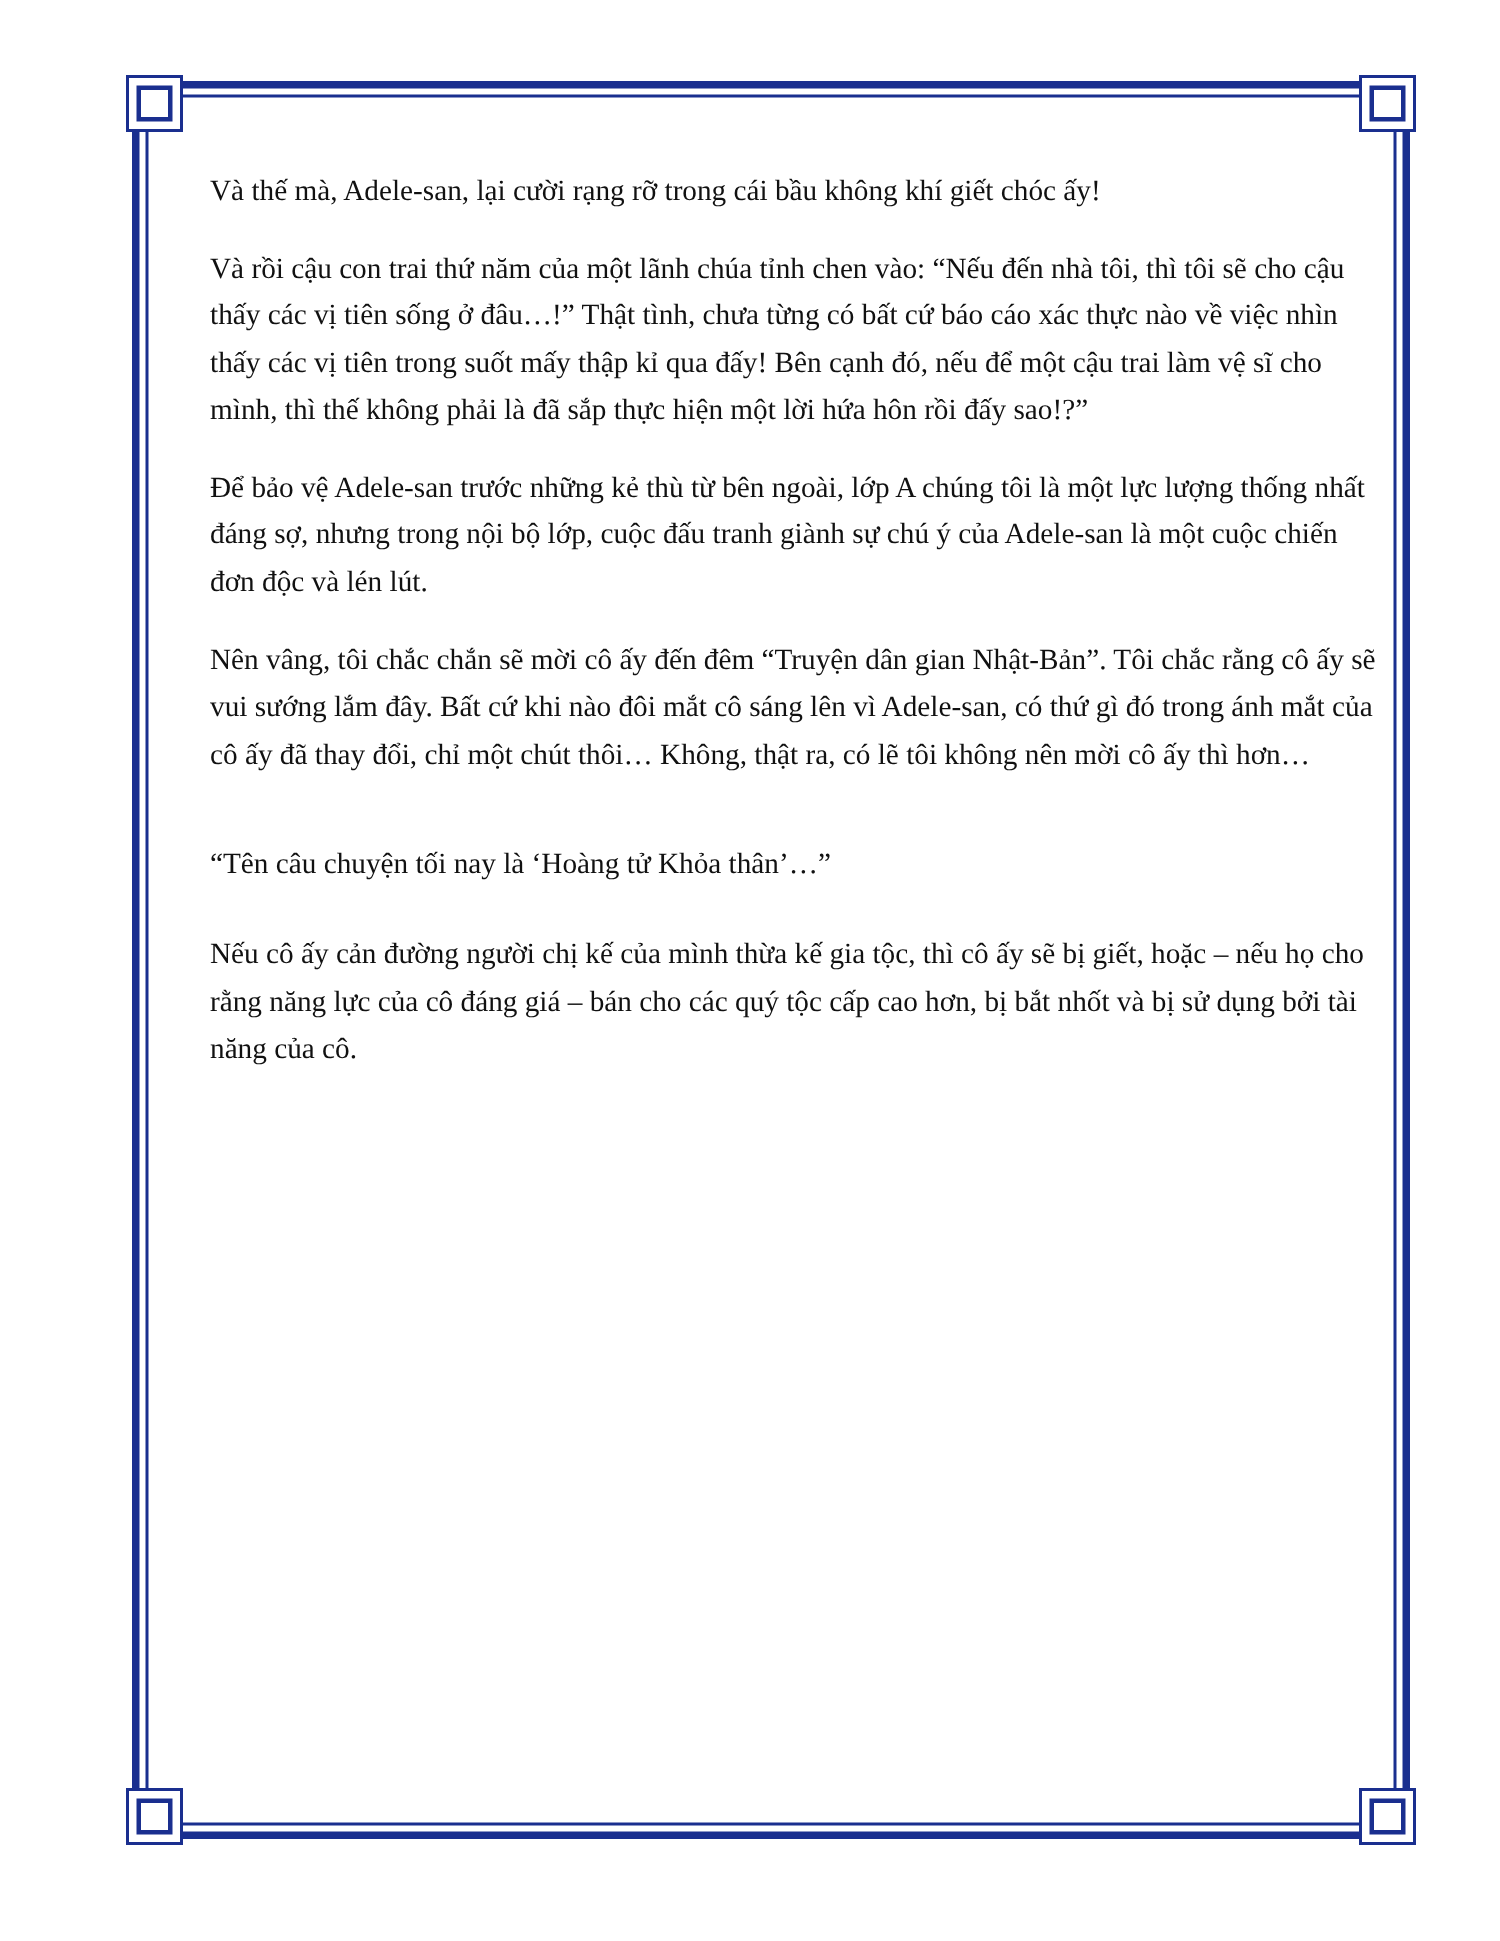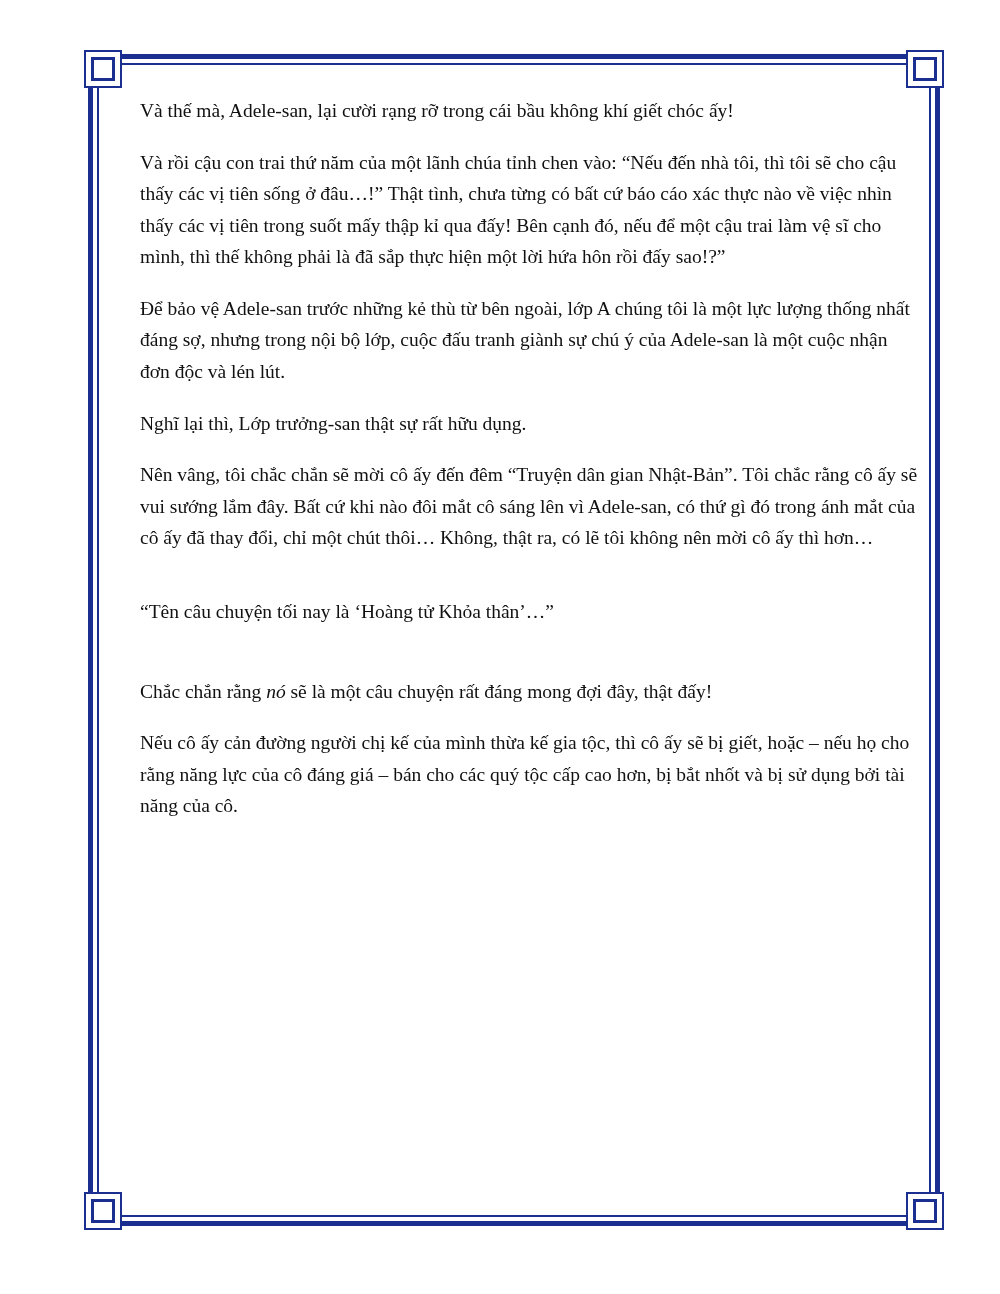--- a/index.html
+++ b/index.html
@@ -58,55 +58,53 @@
     box-sizing: border-box;
   }
   .corner.tl { left: 84px;  top: 50px; }
   .corner.tr { right: 56px; top: 50px; }
   .corner.bl { left: 84px;  bottom: 64px; }
   .corner.br { right: 56px; bottom: 64px; }
 
   .content {
     position: absolute;
     left: 140px;
-    top: 95px;
+    top: 112px;
     width: 782px;
     height: 1100px;
     overflow: hidden;
   }
   p.para {
     margin: 0 0 20px 0;
     font-size: 19.5px;
     line-height: 1.62;
     color: #111111;
     text-align: left;
     font-family: "Liberation Serif", serif;
   }
   p.para.spaced-before { margin-top: 42px; }
-  p.para.spaced-after  { margin-bottom: 48px; }
+  p.para.spaced-after  { margin-bottom: 28px; }
   em.italic { font-style: italic; }
 </style>
 </head>
 <body>
 
 <div class="page">
 
   <div class="frame-outer"></div>
   <div class="frame-inner"></div>
 
   <div class="corner tl"></div>
   <div class="corner tr"></div>
   <div class="corner bl"></div>
   <div class="corner br"></div>
 
   <div class="content">
 
     <p class="para">Và thế mà, Adele-san, lại cười rạng rỡ trong cái bầu không khí giết chóc ấy!</p>
     <p class="para">Và rồi cậu con trai thứ năm của một lãnh chúa tỉnh chen vào: “Nếu đến nhà tôi, thì tôi sẽ cho cậu thấy các vị tiên sống ở đâu…!” Thật tình, chưa từng có bất cứ báo cáo xác thực nào về việc nhìn thấy các vị tiên trong suốt mấy thập kỉ qua đấy! Bên cạnh đó, nếu để một cậu trai làm vệ sĩ cho mình, thì thế không phải là đã sắp thực hiện một lời hứa hôn rồi đấy sao!?”</p>
-    <p class="para">Để bảo vệ Adele-san trước những kẻ thù từ bên ngoài, lớp A chúng tôi là một lực lượng thống nhất đáng sợ, nhưng trong nội bộ lớp, cuộc đấu tranh giành sự chú ý của Adele-san là một cuộc nhận đơn độc và lén lút.</p>
-    <p class="para">Nghĩ lại thì, Lớp trưởng-san thật sự rất hữu dụng.</p>
+    <p class="para">Để bảo vệ Adele-san trước những kẻ thù từ bên ngoài, lớp A chúng tôi là một lực lượng thống nhất đáng sợ, nhưng trong nội bộ lớp, cuộc đấu tranh giành sự chú ý của Adele-san là một cuộc chiến đơn độc và lén lút.</p>
     <p class="para">Nên vâng, tôi chắc chắn sẽ mời cô ấy đến đêm “Truyện dân gian Nhật-Bản”. Tôi chắc rằng cô ấy sẽ vui sướng lắm đây. Bất cứ khi nào đôi mắt cô sáng lên vì Adele-san, có thứ gì đó trong ánh mắt của cô ấy đã thay đổi, chỉ một chút thôi… Không, thật ra, có lẽ tôi không nên mời cô ấy thì hơn…</p>
     <p class="para spaced-before spaced-after">“Tên câu chuyện tối nay là ‘Hoàng tử Khỏa thân’…”</p>
-    <p class="para"><span>Chắc chắn rằng </span><em class="italic">nó</em><span> sẽ là một câu chuyện rất đáng mong đợi đây, thật đấy!</span></p>
     <p class="para">Nếu cô ấy cản đường người chị kế của mình thừa kế gia tộc, thì cô ấy sẽ bị giết, hoặc – nếu họ cho rằng năng lực của cô đáng giá – bán cho các quý tộc cấp cao hơn, bị bắt nhốt và bị sử dụng bởi tài năng của cô.</p>
 
   </div>
 </div>
 
 </body></html>

